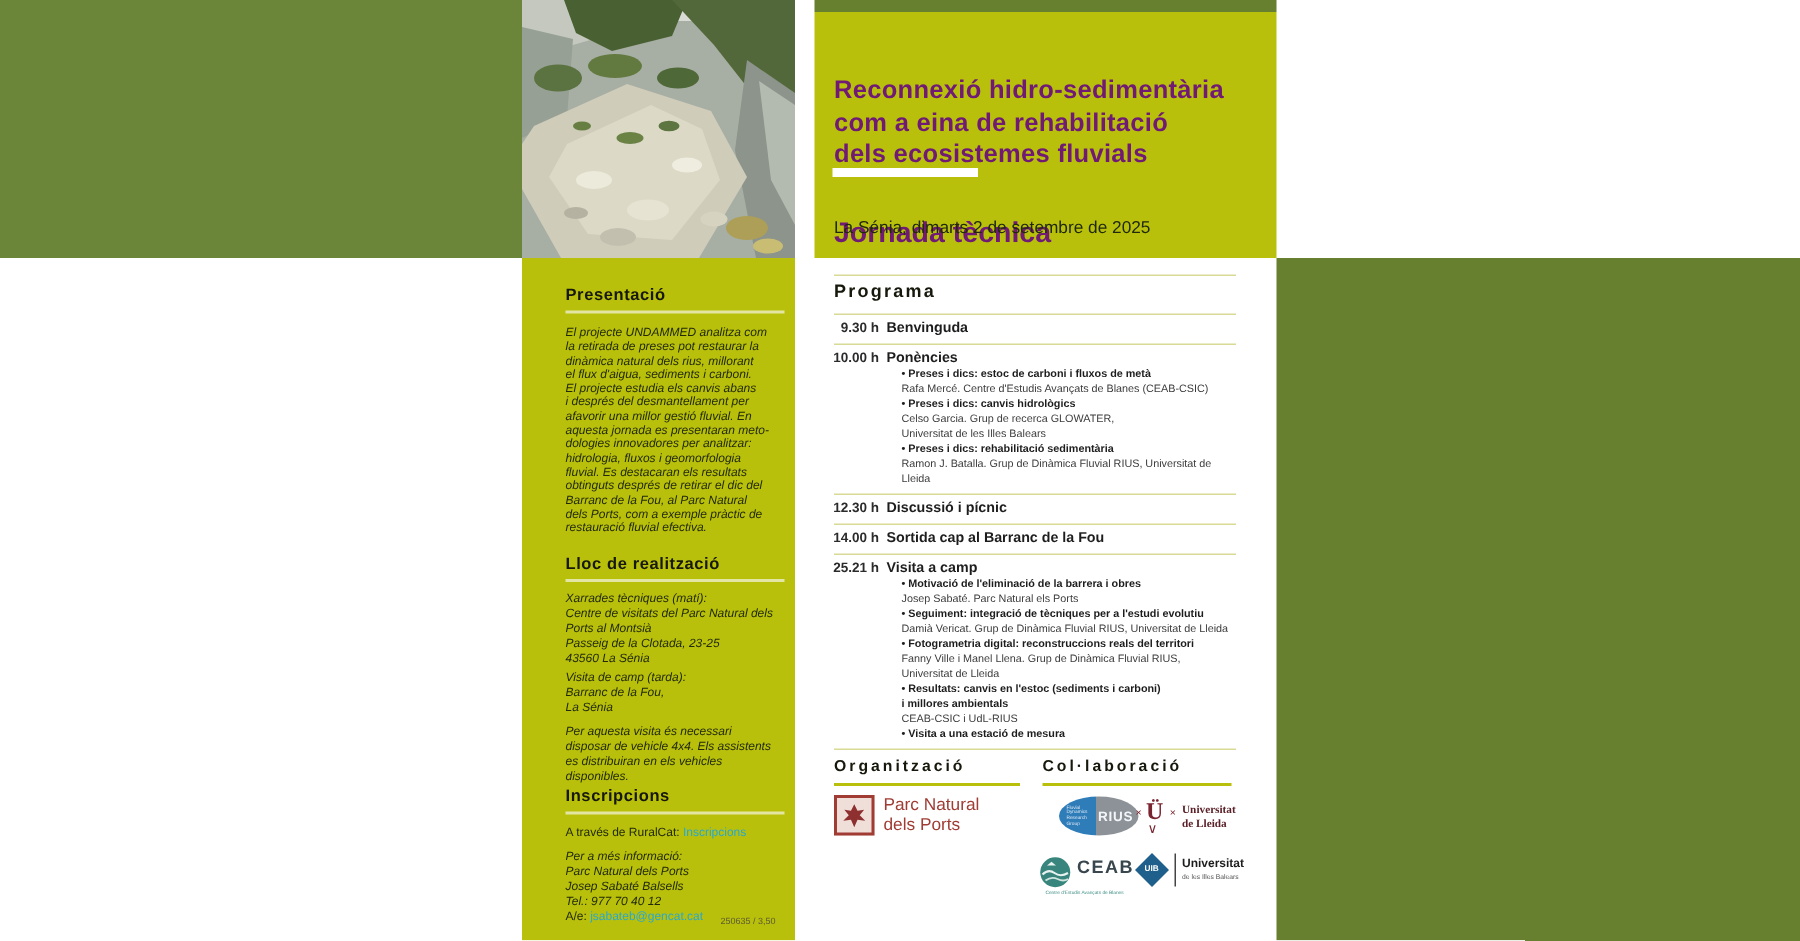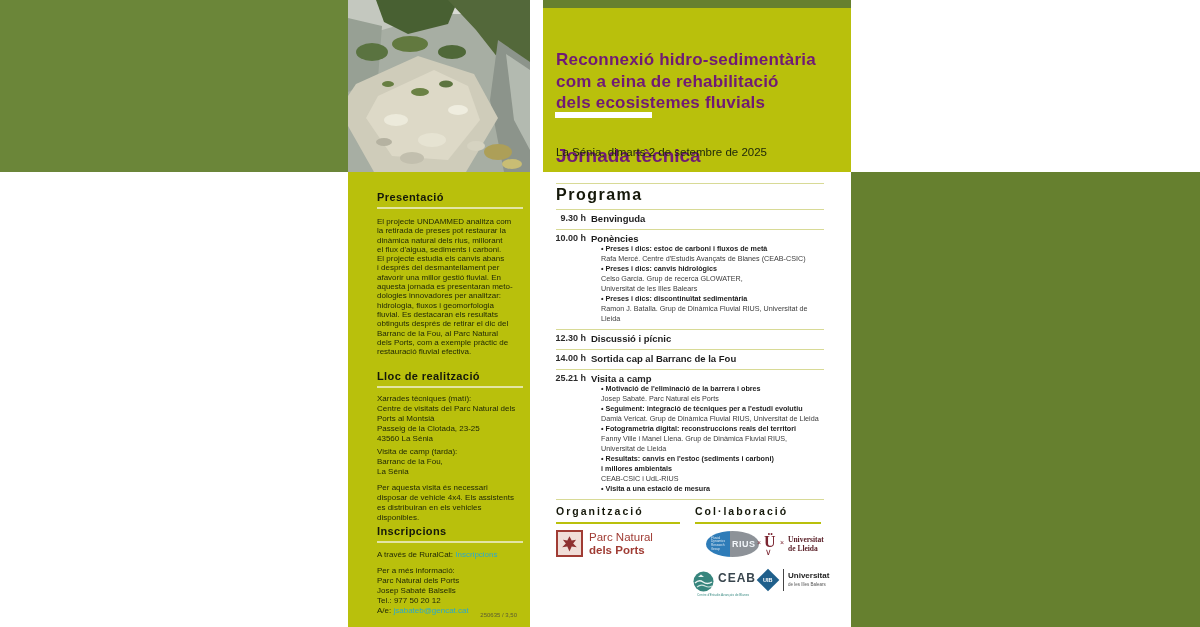--- a/index.html
+++ b/index.html
@@ -22,55 +22,55 @@
   .title-bar{position:absolute;left:12px;top:104px;width:97px;height:6px;background:#ffffff;}
   .jornada{position:absolute;left:13px;top:137px;color:#701a75;font-weight:bold;font-size:19px;}
   .jdate{position:absolute;left:13px;top:138px;color:#20290a;font-size:11.5px;}
 
   
   .sidebar{position:absolute;left:348px;top:172px;width:182px;height:455px;background:#b9c00c;
            color:#222a06;}
   .sb-inner{position:absolute;left:29px;top:0;width:148px;}
   .sb-h{font-weight:bold;font-size:11px;letter-spacing:.4px;color:#15180a;}
   .sb-rule{height:2px;background:#e3e5a4;margin:4px 0 0;}
-  .sb-txt{font-size:8px;white-space:pre-line;}
+  .sb-txt{font-size:8px;white-space:pre-line;font-style:italic;}
   .p-body{line-height:9.3px;margin-top:8px;}
   .l-block{line-height:10px;}
   .sb-sec-pres{position:absolute;top:19px;left:0;width:146px;}
   .sb-sec-lloc{position:absolute;top:198px;left:0;width:146px;}
   .sb-sec-insc{position:absolute;top:353px;left:0;width:146px;}
   .insc-line{font-size:8px;line-height:10px;}
   .link{color:#2aa8cc;}
   .print-code{position:absolute;right:8px;top:440px;font-size:6px;color:#5c5c30;}
 
   
   .programa{position:absolute;left:552px;top:183px;width:272px;color:#333;}
   .prule{height:1px;background:#d8da96;margin-left:4px;}
-  .phead{padding:5px 0 9px 4px;font-size:16px;line-height:11px;font-weight:bold;
+  .phead{padding:5px 0 9px 4px;font-size:12px;line-height:11px;font-weight:bold;
          letter-spacing:1.5px;color:#15180a;}
   .prow{display:flex;padding:3px 0 5px;}
   .ptime{width:34px;text-align:right;font-weight:bold;font-size:9px;line-height:11px;
          color:#2b2b2b;flex:none;}
   .pbody{margin-left:5px;flex:1;}
   .ptitle{font-weight:bold;font-size:9.5px;line-height:11px;color:#1d1d1d;}
   .plines{padding-left:10px;}
   .pline{font-size:7.2px;line-height:10px;color:#3c3c3c;}
   .pline.b{font-weight:bold;color:#1d1d1d;}
 
   
   .foot-h{font-weight:bold;font-size:10.5px;letter-spacing:2px;color:#15180a;}
   .foot-rule{height:2px;background:#b9c00c;margin-top:5px;}
   .org-col{position:absolute;left:556px;top:505px;width:124px;}
   .col-col{position:absolute;left:695px;top:505px;width:126px;}
 
   .parc-logo{position:absolute;left:0;top:25px;display:flex;align-items:center;}
   .parc-icon{width:27px;height:27px;background:#f0ded8;border:2px solid #a03c34;flex:none;
              display:flex;align-items:center;justify-content:center;}
   .parc-text{margin-left:6px;color:#a03c34;font-size:11.5px;line-height:12.5px;}
-  .parc-text .b{font-weight:bold;}
+  .parc-text .b{font-weight:normal;}
 
   .rius-logo{position:absolute;left:11px;top:26px;width:53px;height:26px;border-radius:50%;
              background:linear-gradient(90deg,#2e7cb8 0 46%,#8d9298 46% 100%);
              display:flex;align-items:center;overflow:hidden;}
   .rius-small{font-size:3.2px;line-height:3.6px;color:#dce9f5;margin-left:5px;width:18px;}
   .rius-word{color:#f2f6fa;font-weight:bold;font-size:9px;letter-spacing:.5px;margin-left:3px;}
 
   .udl-logo{position:absolute;left:62px;top:24px;display:flex;align-items:center;}
   .udl-glyph{width:27px;height:30px;position:relative;color:#7a2430;flex:none;}
   .udl-glyph .u{position:absolute;left:7px;top:4px;font-size:16px;font-weight:bold;
@@ -181,21 +181,21 @@
 disponibles.</div>
       </div>
 
       <div class="sb-sec-insc">
         <div class="sb-h">Inscripcions</div>
         <div class="sb-rule"></div>
         <div class="insc-line" style="margin-top:7px;"><span>A través de RuralCat: </span><span class="link">Inscripcions</span></div>
         <div class="sb-txt l-block" style="margin-top:6px;">Per a més informació:
 Parc Natural dels Ports
 Josep Sabaté Balsells
-Tel.: 977 50 20 12</div>
+Tel.: 977 70 40 12</div>
         <div class="insc-line"><span>A/e: </span><span class="link">jsabateb@gencat.cat</span></div>
       </div>
 
       <div class="print-code">250635 / 3,50</div>
     </div>
   </div>
 
   <div class="programa">
     <div class="prule"></div>
     <div class="phead">Programa</div>
@@ -212,21 +212,21 @@
     <div class="prow">
       <div class="ptime">10.00 h</div>
       <div class="pbody">
         <div class="ptitle">Ponències</div>
         <div class="plines">
           <div class="pline b">• Preses i dics: estoc de carboni i fluxos de metà</div>
           <div class="pline">Rafa Mercé. Centre d'Estudis Avançats de Blanes (CEAB-CSIC)</div>
           <div class="pline b">• Preses i dics: canvis hidrològics</div>
           <div class="pline">Celso Garcia. Grup de recerca GLOWATER,</div>
           <div class="pline">Universitat de les Illes Balears</div>
-          <div class="pline b">• Preses i dics: discontinuïtat sedimentària</div>
+          <div class="pline b">• Preses i dics: rehabilitació sedimentària</div>
           <div class="pline">Ramon J. Batalla. Grup de Dinàmica Fluvial RIUS, Universitat de Lleida</div>
         </div>
       </div>
     </div>
     <div class="prule"></div>
 
     <div class="prow">
       <div class="ptime">12.30 h</div>
       <div class="pbody">
           <div class="ptitle">Discussió i pícnic</div>

